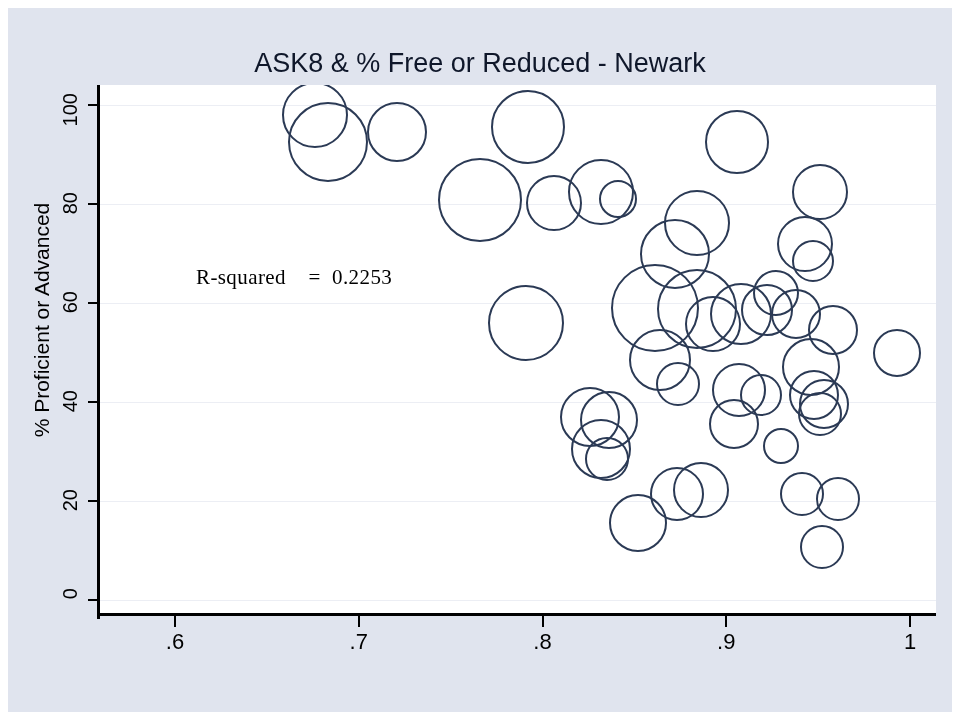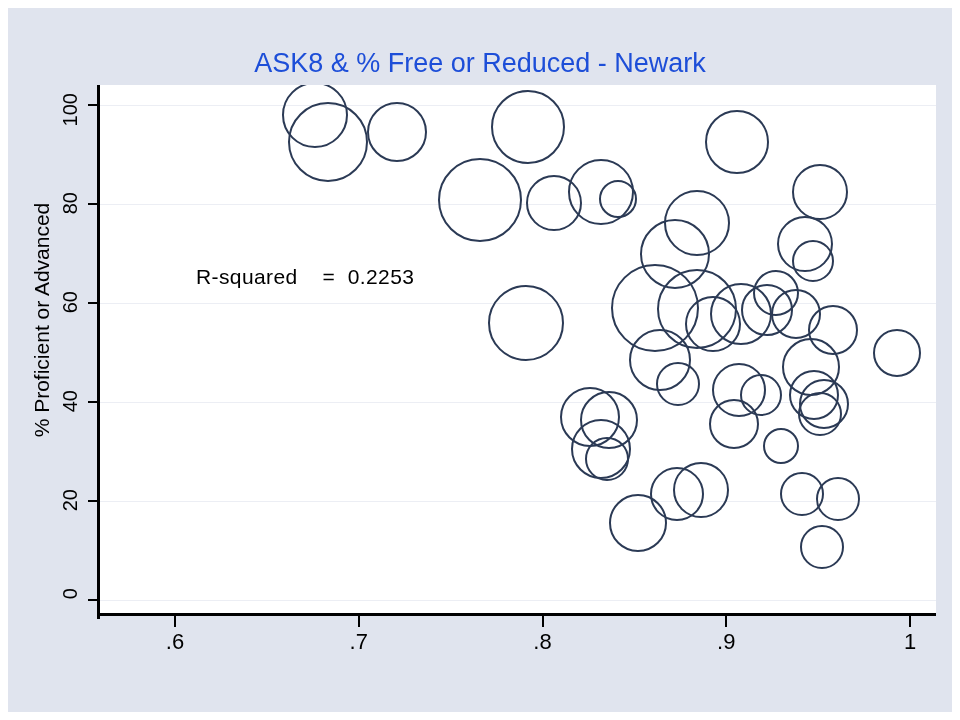--- a/index.html
+++ b/index.html
@@ -23,21 +23,21 @@
     background: #e0e4ee;
     box-sizing: border-box;
   }
   #chart-title {
     position: absolute;
     left: 0;
     top: 40px;
     width: 944px;
     text-align: center;
     font-size: 27px;
-    color: #1d4ed8;
+    color: #0f172a;
     font-family: "Liberation Sans", sans-serif;
     letter-spacing: 0px;
     white-space: nowrap;
   }
   
   #plot-region {
     position: absolute;
     left: 92px;   
     top: 77px;    
     width: 836px; 
@@ -127,21 +127,21 @@
     font-size: 21px;
     color: #000000;
     white-space: nowrap;
   }
   #rsq-annotation {
     position: absolute;
     left: 188px;
     top: 257px;
     font-size: 21px;
     color: #000000;
-    font-family: Liberation Sans, sans-serif;
+    font-family: Liberation Serif, serif;
     white-space: pre;
     letter-spacing: 0.4px;
   }
   .bubble {
     position: absolute;
     border: 2px solid #2b3a55;
     border-radius: 50%;
     box-sizing: border-box;
     background: transparent;
   }

